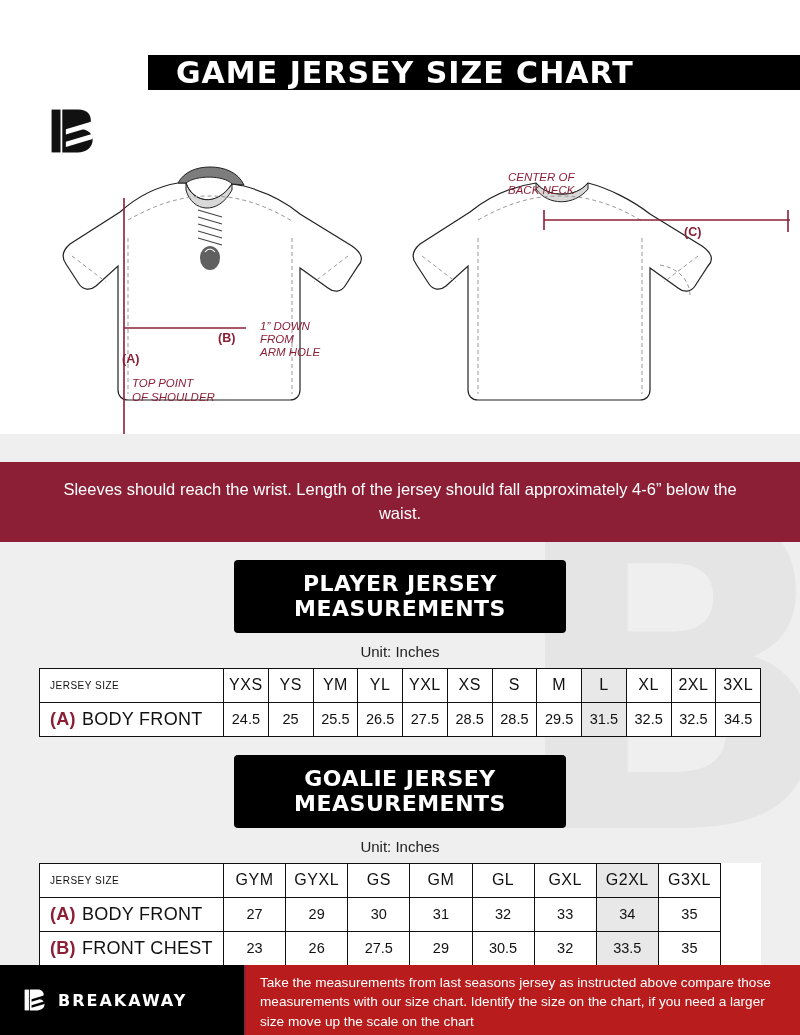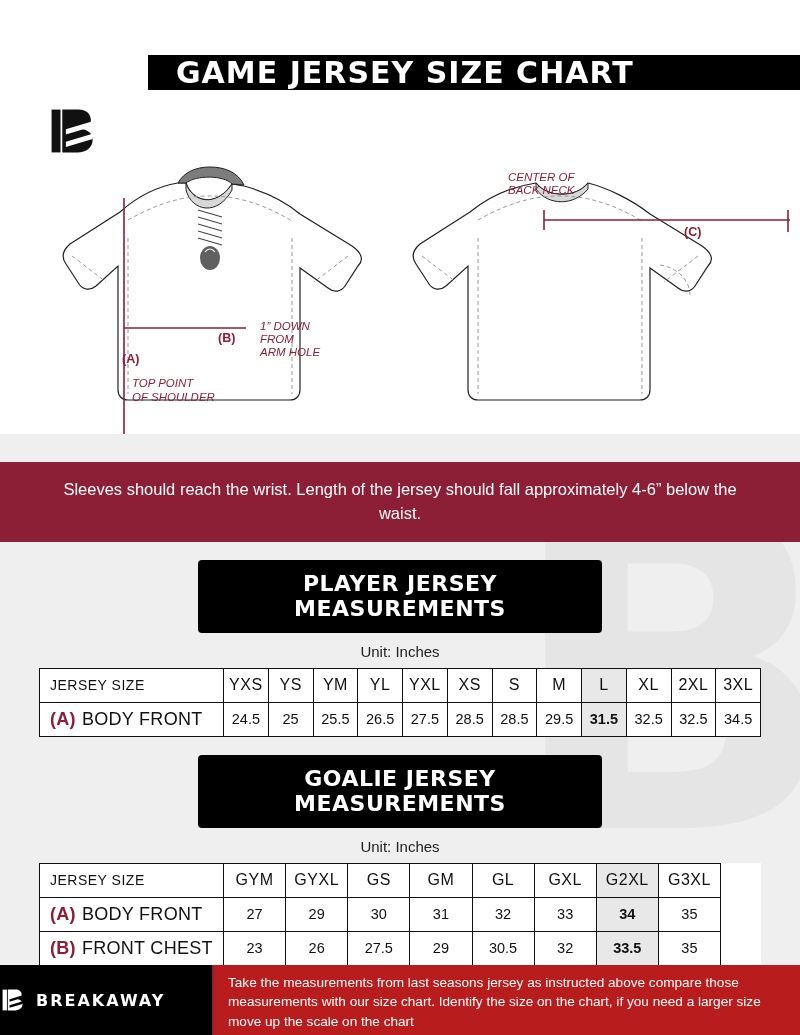--- a/index.html
+++ b/index.html
@@ -104,21 +104,21 @@
     margin-top: 28px;
   }
 
   
   .section {
     position: relative;
     z-index: 1;
     padding-top: 18px;
   }
   .pill {
-    width: 404px;
+    width: 332px;
     margin: 0 auto;
     background: #000000;
     color: #ffffff;
     text-align: center;
     padding: 11px 0 12px;
     font-size: 22px;
     letter-spacing: 0.5px;
     font-weight: bold;
     border-radius: 4px;
     font-family: "DejaVu Sans", sans-serif;
@@ -151,40 +151,41 @@
     padding-left: 10px;
     font-size: 18px;
     letter-spacing: 0.3px;
     white-space: nowrap;
   }
   .ref {
     color: #8c1f36;
     font-weight: bold;
     margin-right: 6px;
   }
-  .head-row td { font-size: 14px; letter-spacing: 0.5px; }
+  .head-row td { font-size: 10px; letter-spacing: 0.5px; }
   .head-row td.size-h { font-weight: normal; font-size: 16px; }
-  .hl { background: #e8e8e8; font-weight: bold; }
+  .hl { background: #e8e8e8; }
   .blank { border: none; background: transparent; }
 
   
   .footer {
     position: absolute;
     left: 0; bottom: 0;
     width: 800px;
     height: 70px;
     display: flex;
     z-index: 3;
   }
   .footer-brand {
-    width: 212px;
+    width: 244px;
     background: #000000;
     display: flex;
     align-items: center;
     gap: 10px;
+    padding-left: 22px;
   }
   .footer-brand .bmark { width: 26px; height: 30px; position: relative; }
   .footer-brand .bname {
     color: #ffffff;
     font-size: 16px;
     letter-spacing: 2px;
     font-weight: bold;
     font-family: "DejaVu Sans", sans-serif;
   }
   .footer-text {

